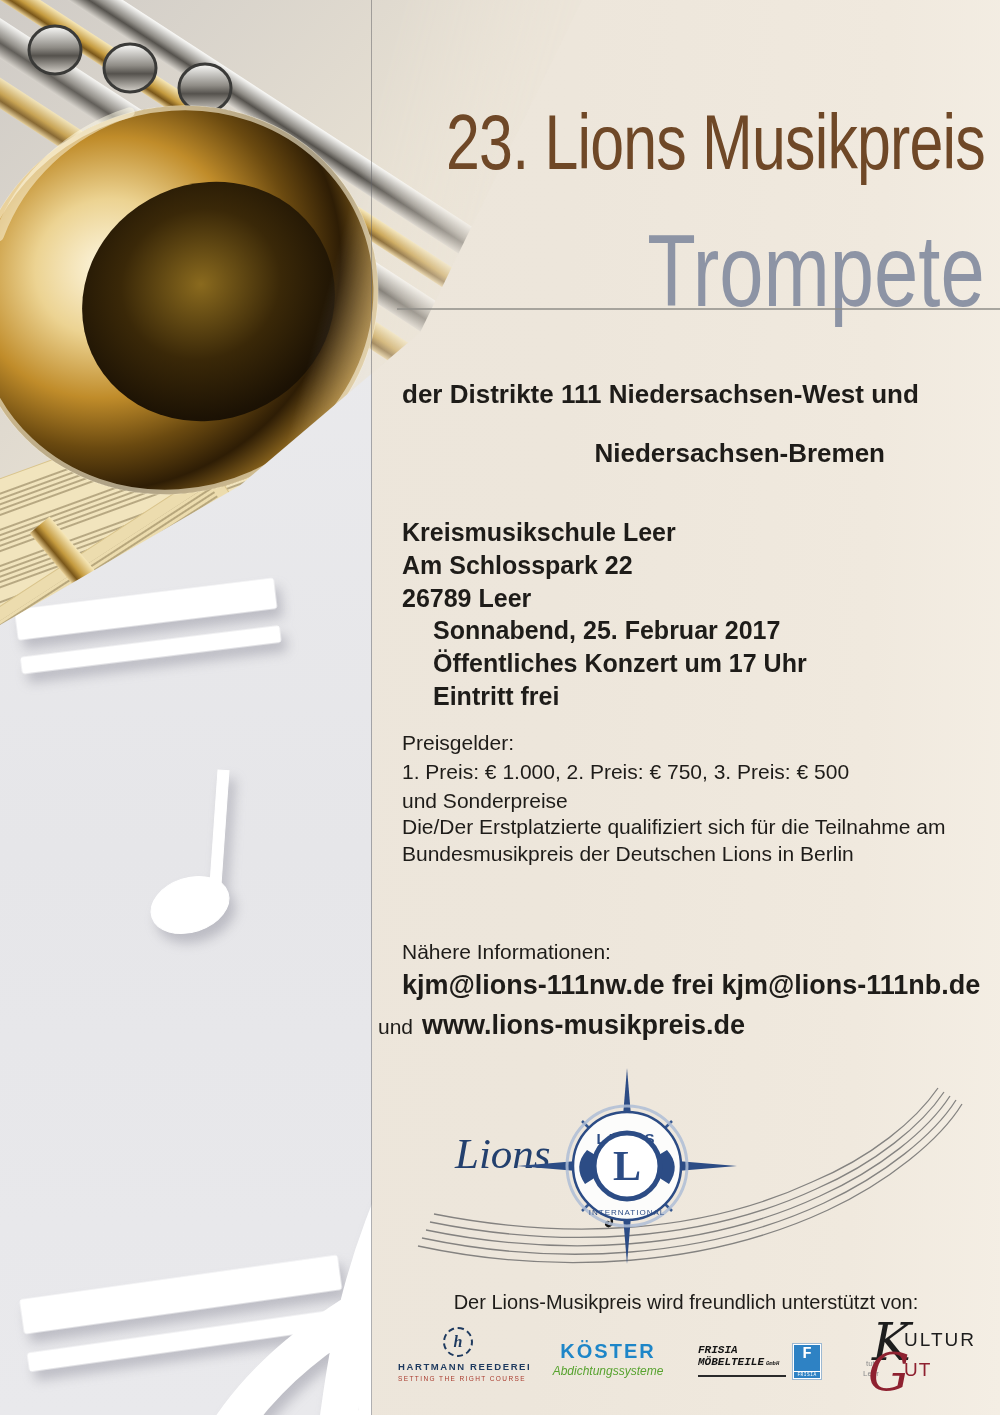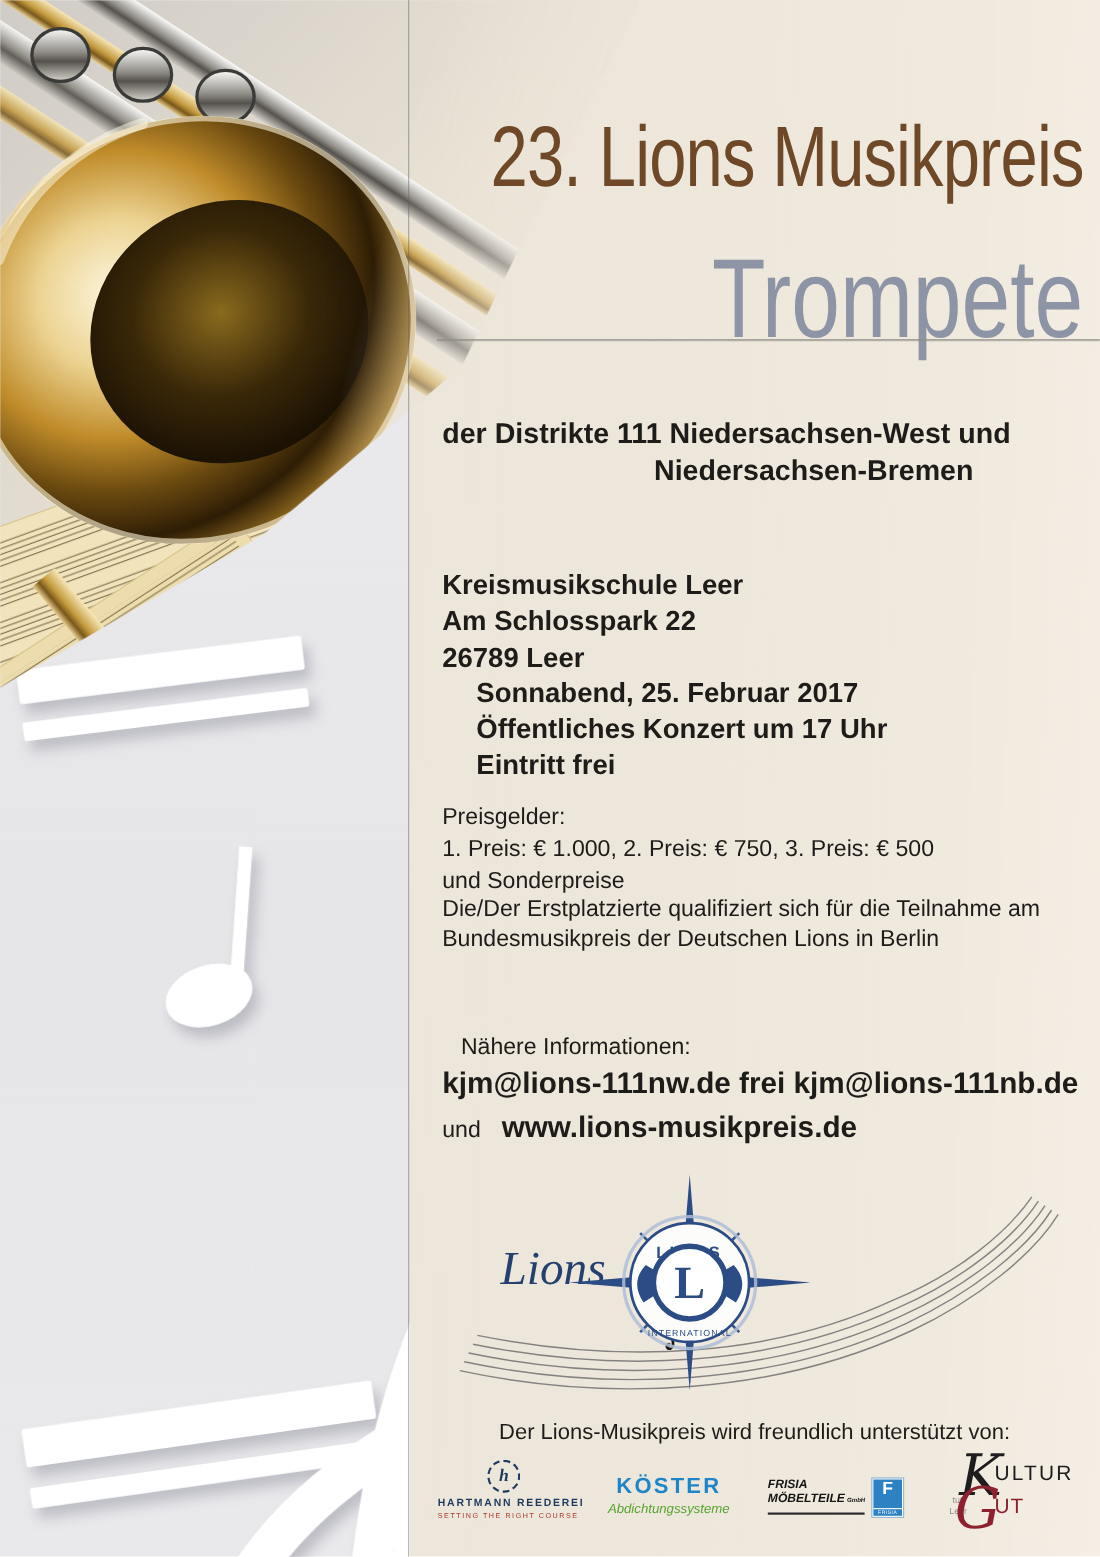--- a/index.html
+++ b/index.html
@@ -27,49 +27,49 @@
     transform:scaleX(.78);transform-origin:100% 50%;
   }
   .subtitle{
     position:absolute;right:15px;top:220px;line-height:1;white-space:nowrap;
     font-size:102px;color:#8d94a5;letter-spacing:0;
     transform:scaleX(.78);transform-origin:100% 50%;
   }
   .rule{position:absolute;left:397px;right:0;top:308px;height:2px;background:#8f8d88;opacity:.75;}
   
   .districts{position:absolute;left:402px;top:378px;width:540px;font-weight:bold;font-size:26px;line-height:33px;}
-  .districts .line2{text-align:right;padding-right:57px;}
+  .districts .line2{text-align:right;padding-right:57px;margin-top:26px;}
   .venue{position:absolute;left:402px;top:516px;font-weight:bold;font-size:25px;line-height:33px;}
   .event{position:absolute;left:402px;top:614px;font-weight:bold;font-size:25px;line-height:33px;margin-left:31px;}
   .prizes{position:absolute;left:402px;top:728px;font-size:21px;line-height:29px;}
   .qualification{position:absolute;left:402px;top:813px;font-size:21px;line-height:27px;}
-  .info-heading{position:absolute;left:402px;top:940px;font-size:21px;margin-left:17px;}
+  .info-heading{position:absolute;left:402px;top:940px;font-size:21px;}
   .emails{position:absolute;left:402px;top:970px;font-weight:bold;font-size:27px;}
-  .webline{position:absolute;left:402px;top:1010px;display:flex;align-items:baseline;gap:19px;}
+  .webline{position:absolute;left:378px;top:1010px;display:flex;align-items:baseline;gap:9px;}
   .webline .pfx{font-size:21px;}
   .webline .url{font-weight:bold;font-size:27px;}
   
   .swoosh{position:absolute;left:408px;top:1078px;width:570px;height:210px;}
   .logo-word{position:absolute;top:1132px;line-height:1;font-family:"Liberation Serif",serif;font-style:italic;font-size:43px;color:#23406e;}
   .logo-word.lw-left{left:455px;}
   .logo-word.lw-right{left:737px;}
   .emblem{position:absolute;left:497px;top:1066px;width:260px;height:200px;}
   
   .support{position:absolute;left:372px;top:1291px;width:628px;text-align:center;font-size:20px;}
   .sp{position:absolute;text-align:center;}
   .sp-hartmann{left:398px;top:1327px;width:120px;}
   .h-mono{width:26px;height:26px;margin:0 auto 4px;border:2px dashed #1e3a5f;border-radius:50%;
           font-family:"Liberation Serif",serif;font-style:italic;font-weight:bold;font-size:16px;color:#1e3a5f;
           display:flex;align-items:center;justify-content:center;}
   .h-name{font-size:9.5px;font-weight:bold;letter-spacing:1.6px;color:#1e3a5f;white-space:nowrap;}
   .h-tag{margin-top:3px;font-size:6.5px;letter-spacing:1.4px;color:#a93b2e;white-space:nowrap;}
   .sp-koester{left:548px;top:1340px;width:120px;}
   .k-name{font-size:20px;font-weight:bold;letter-spacing:2px;color:#1e86c8;}
   .k-tag{font-size:12px;font-style:italic;color:#58a32f;margin-top:1px;}
-  .sp-frisia{left:698px;top:1344px;width:130px;display:flex;align-items:flex-start;gap:7px;text-align:left;}
+  .sp-frisia{left:698px;top:1344px;width:130px;display:flex;align-items:flex-start;gap:7px;text-align:left;font-family:Liberation Mono, monospace;}
   .f-left{width:88px;}
   .f-l1,.f-l2{font-size:11px;font-weight:bold;font-style:italic;color:#141414;line-height:12px;white-space:nowrap;}
   .f-gmbh{font-size:5.5px;font-style:italic;margin-left:2px;}
   .f-rule{height:2px;background:#2a2a2a;margin-top:5px;}
   .f-box{width:26px;height:30px;background:#2e82c4;border:1px solid #fff;box-shadow:0 0 0 1px #9db9d2;
          display:flex;flex-direction:column;align-items:center;justify-content:space-between;padding:2px 0 1px;}
   .f-F{color:#fff;font-weight:bold;font-size:16px;line-height:14px;}
   .f-box-label{color:#fff;font-size:4.5px;letter-spacing:.5px;border-top:1px solid #fff;width:100%;text-align:center;}
   .sp-kulturgut{left:856px;top:1320px;width:120px;height:85px;}
   .kg{position:absolute;line-height:1;}

